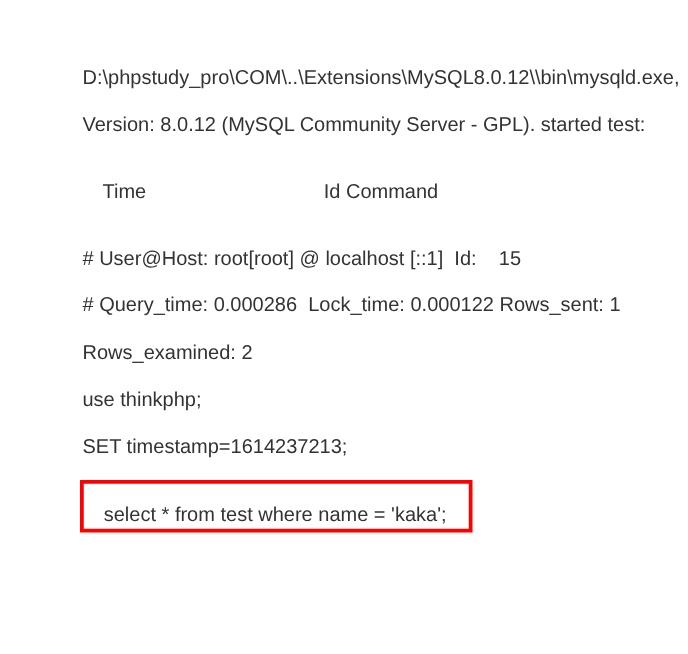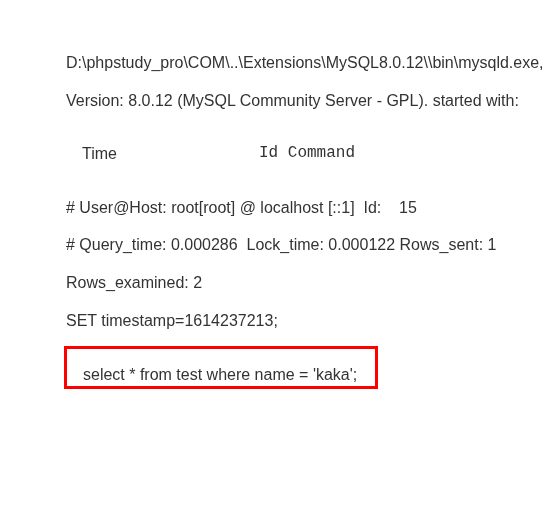--- a/index.html
+++ b/index.html
@@ -28,45 +28,45 @@
     .header-line {
       display: flex;
     }
     .header-col1 {
       display: inline-block;
       width: 145px;
     }
     .header-col2 {
       display: inline-block;
       width: 125px;
-      font-family: Liberation Mono, monospace;
     }
     .header-col3 {
       display: inline-block;
     }
     .highlight-box {
       display: inline-block;
       border: 3px solid #ff0000;
       padding: 15px 2px 0 0;
       margin-left: -2px;
       margin-top: -1px;
     }
   </style>
 </head>
 <body>
 
 <div class="content">
   <div class="line">D:\phpstudy_pro\COM\..\Extensions\MySQL8.0.12\\bin\mysqld.exe,</div>
-  <div class="line">Version: 8.0.12 (MySQL Community Server - GPL). started with:</div>
+  <div class="line">Version: 8.0.12 (MySQL Community Server - GPL). started test:</div>
   <div class="line header-line">
     <span class="header-col1">Time</span>
     <span class="header-col2">Id Command</span>
   </div>
   <div class="line"># User@Host: root[root] @ localhost [::1]  Id:    15</div>
   <div class="line"># Query_time: 0.000286  Lock_time: 0.000122 Rows_sent: 1</div>
   <div class="line">Rows_examined: 2</div>
+  <div class="line">use thinkphp;</div>
   <div class="line">SET timestamp=1614237213;</div>
   <div>
     <span class="highlight-box">
       <span class="line">select * from test where name = 'kaka';</span>
     </span>
   </div>
 </div>
 
 </body></html>

